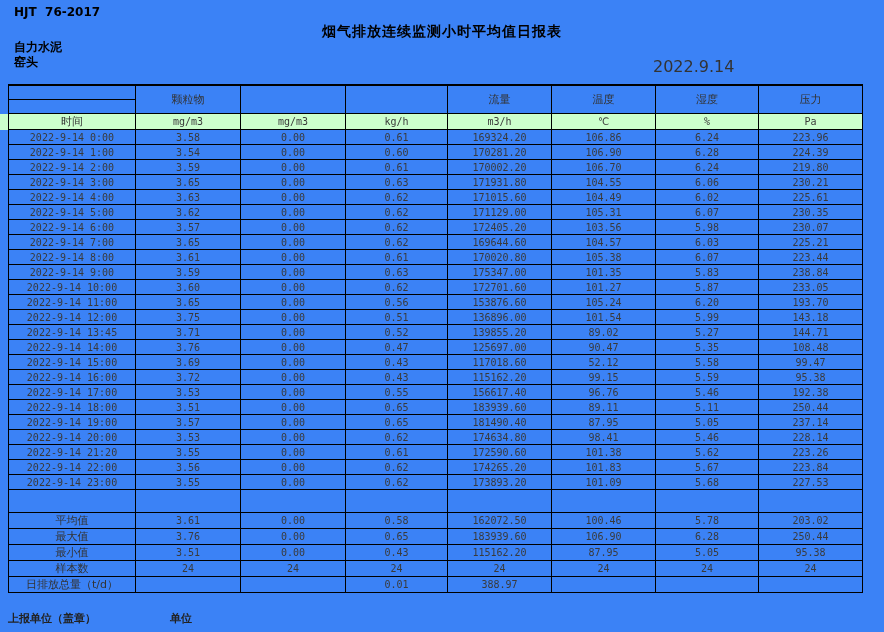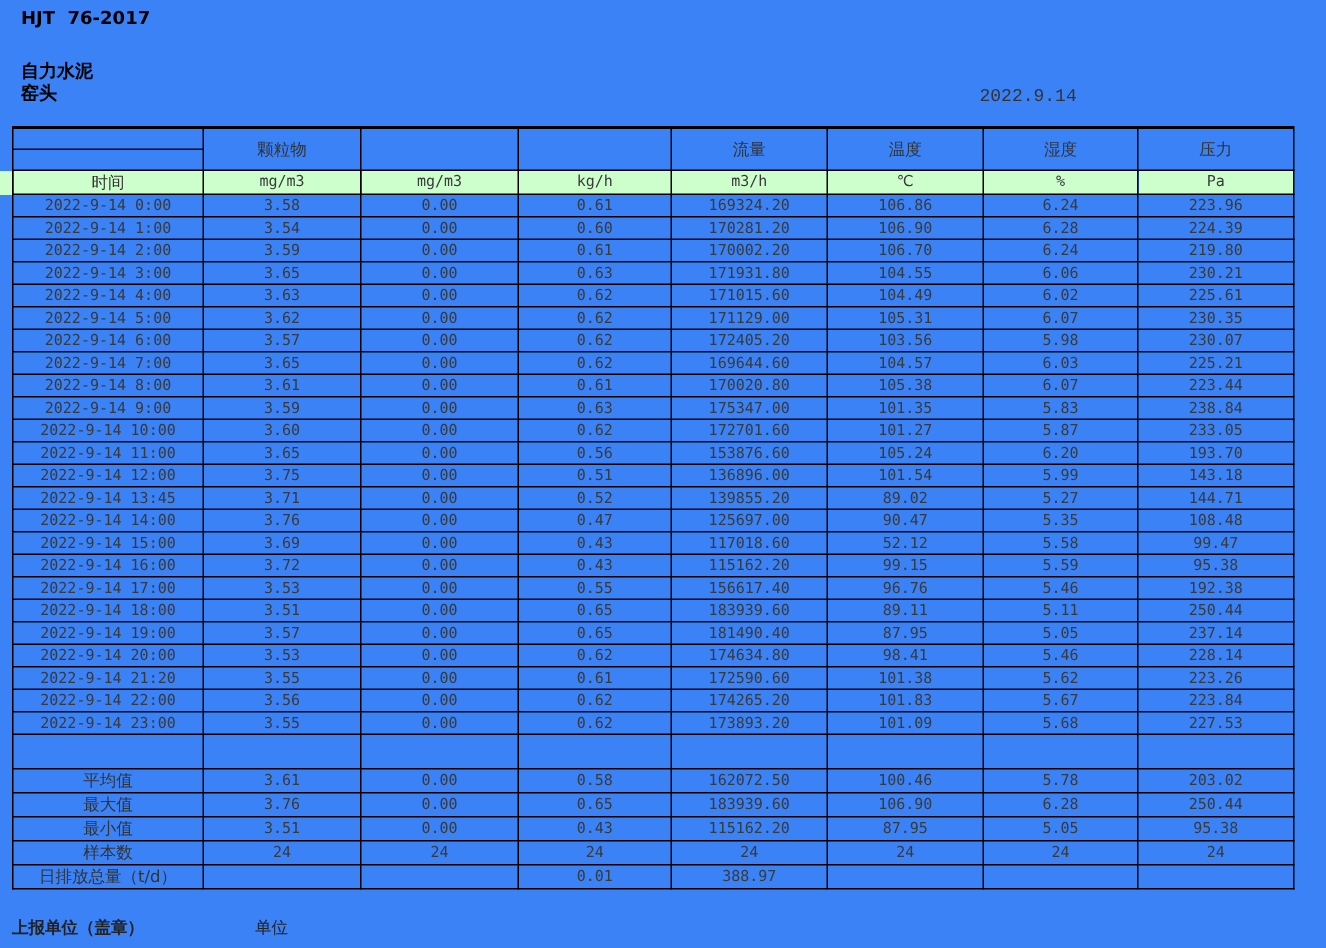--- a/index.html
+++ b/index.html
@@ -4,45 +4,46 @@
 <style>
   html,body { margin:0; padding:0; background:#fff; }
   .page {
     position:relative; width:884px; height:632px; background:#3b82f6;
     font-family:"DejaVu Sans","Liberation Sans",sans-serif; color:#000; overflow:hidden;
   }
   .std-no { position:absolute; left:14px; top:5px; font-size:12px; font-weight:bold; white-space:pre; }
   .title  { position:absolute; left:0; top:23px; width:884px; text-align:center; font-size:14px; font-weight:bold; letter-spacing:1px; }
   .company{ position:absolute; left:14px; top:39px; font-size:12px; font-weight:bold; }
   .location{ position:absolute; left:14px; top:54px; font-size:12px; font-weight:bold; }
-  .date   { position:absolute; left:653px; top:57px; font-size:12px; color:#333;font-family:Liberation Mono, monospace; }
+  .date   { position:absolute; left:653px; top:57px; font-size:16px; color:#333; }
 
   .table-wrap { position:absolute; left:8px; top:84px; }
   table { border-collapse:collapse; table-layout:fixed; border:1px solid #000; border-top:2px solid #000; }
   td {
     border:1px solid #000; padding:0 2px; height:14px; overflow:hidden; white-space:nowrap;
     text-align:center; vertical-align:middle;
     font-family:"DejaVu Sans Mono","DejaVu Sans",monospace; font-size:10px; color:#3a3a3a;
   }
   td.cn { font-family:"DejaVu Sans","Liberation Sans",sans-serif; font-size:11px; color:#333; }
   tr.split-row td { height:13px; }
   tr.unit-row td { background:var(--green,#ccffcc); }
   tr.spacer-row td { height:22px; }
   .green-sliver { position:absolute; left:0; top:114px; width:8px; height:16px; background:var(--green,#ccffcc); }
 
   .footer-note { position:absolute; left:8px; top:597px; font-size:11px; font-weight:bold; color:#222; }
   .footer-report-unit { position:absolute; left:8px; top:611px; font-size:11px; font-weight:bold; color:#222; }
-  .footer-unit-label { position:absolute; left:170px; top:611px; font-size:11px; font-weight:normal; color:#222; }
+  .footer-unit-label { position:absolute; left:170px; top:611px; font-size:11px; font-weight:bold; color:#222; }
 </style>
 </head>
 <body>
 
 <div class="page">
 
   <div class="std-no">HJT  76-2017</div>
+  <div class="title">烟气排放连续监测小时平均值日报表</div>
   <div class="company">自力水泥</div>
   <div class="location">窑头</div>
   <div class="date">2022.9.14</div>
 
   <div class="green-sliver"></div>
 
   <div class="table-wrap">
     <table>
       <colgroup>
         <col style="width:127px">

